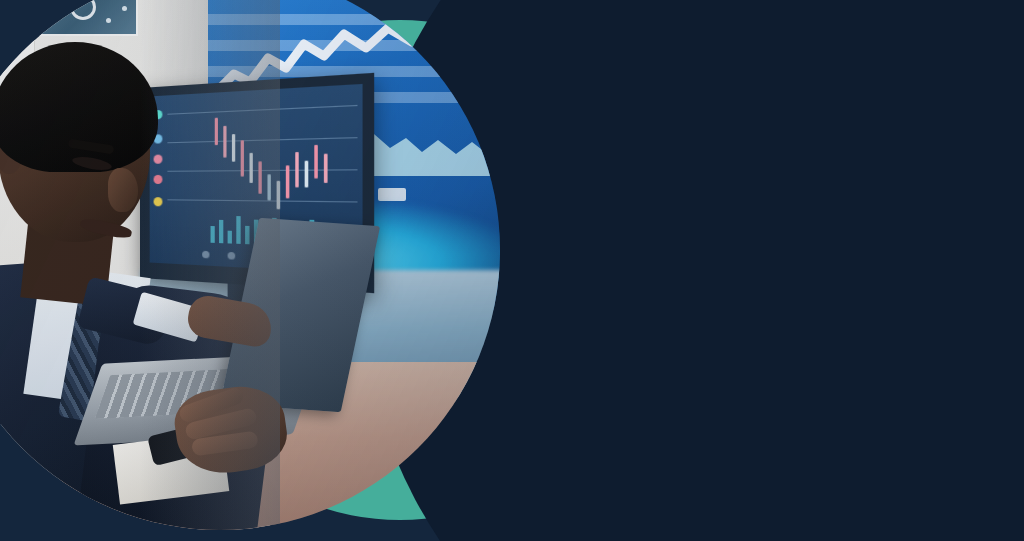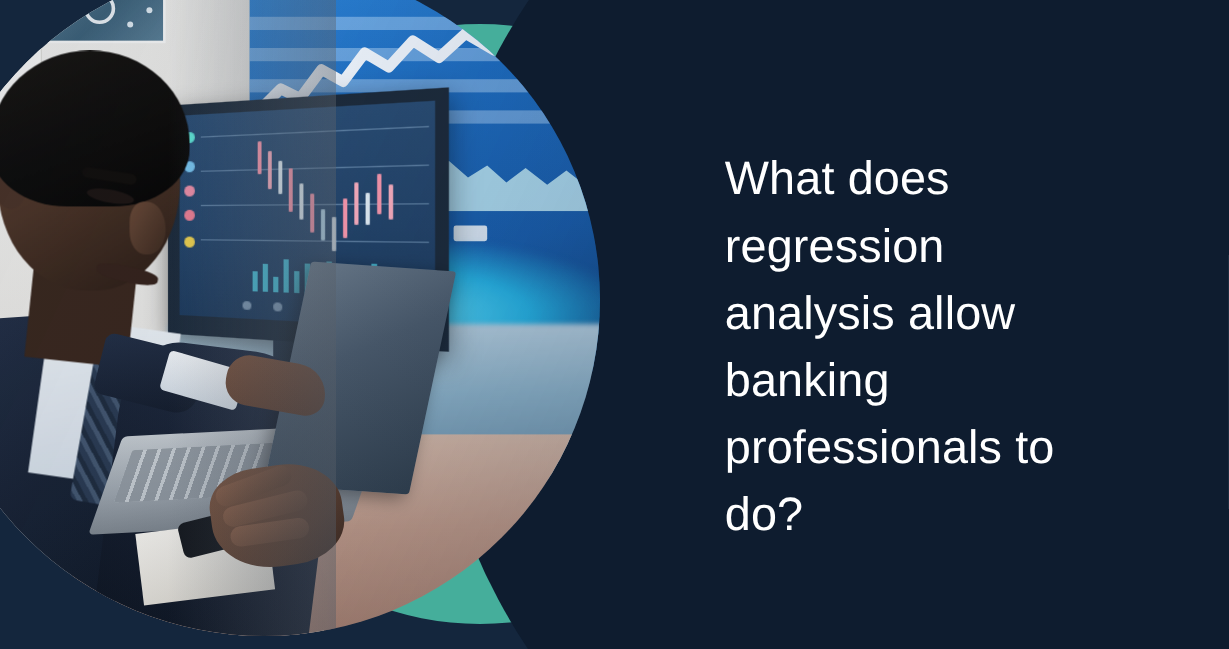--- a/index.html
+++ b/index.html
@@ -443,15 +443,14 @@
         <div class="ph-finger" style="left:6px;top:6px;width:66px;transform:rotate(-12deg);"></div>
         <div class="ph-finger" style="left:10px;top:26px;width:72px;transform:rotate(-6deg);"></div>
         <div class="ph-finger" style="left:14px;top:46px;width:66px;transform:rotate(0deg);"></div>
       </div>
 
       <div class="ph-wall-shadow"></div>
       <div class="photo-grade"></div>
     </div>
   </div>
 
-  <h1 class="headline">What does regression analysis allow banking professionals to do?</h1>
 
 </div>
 
 </body></html>

